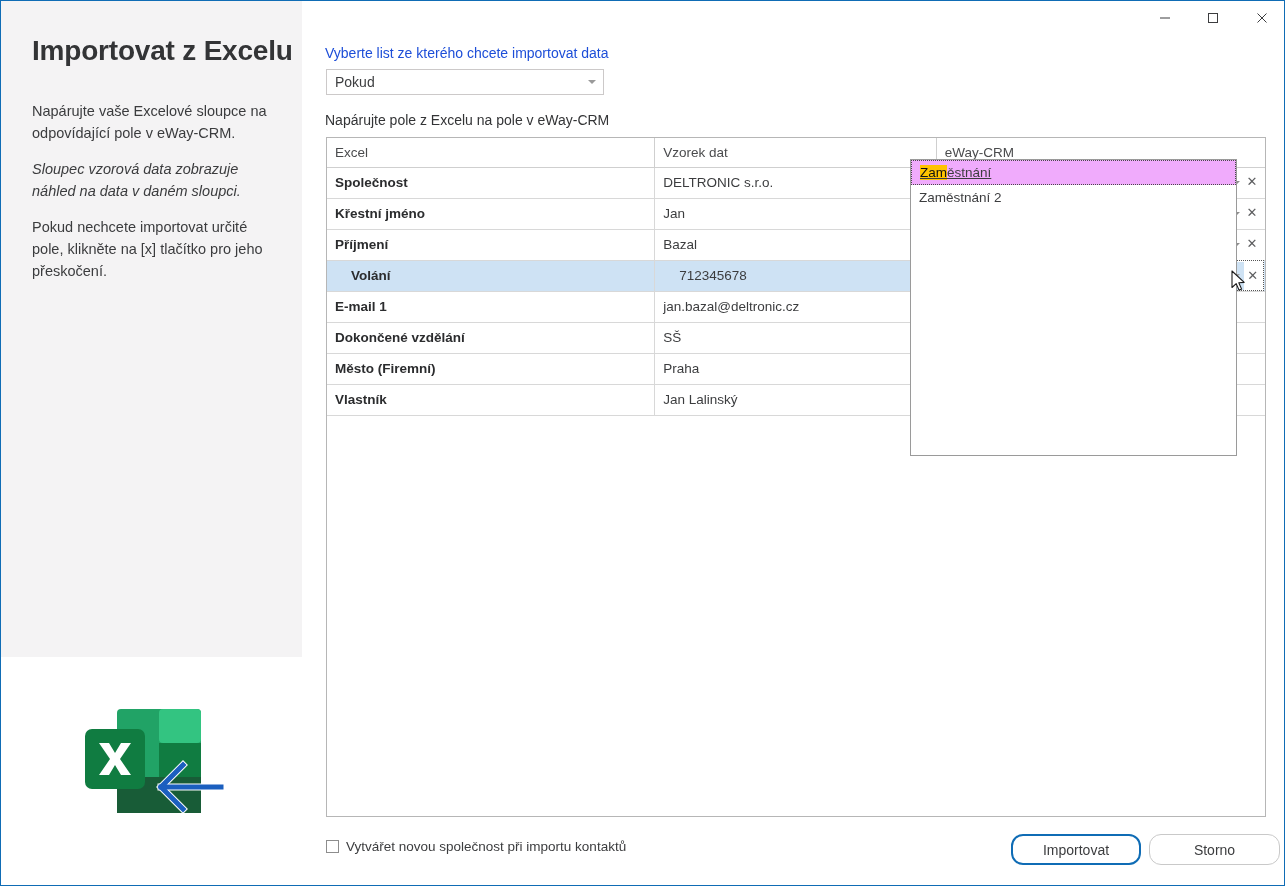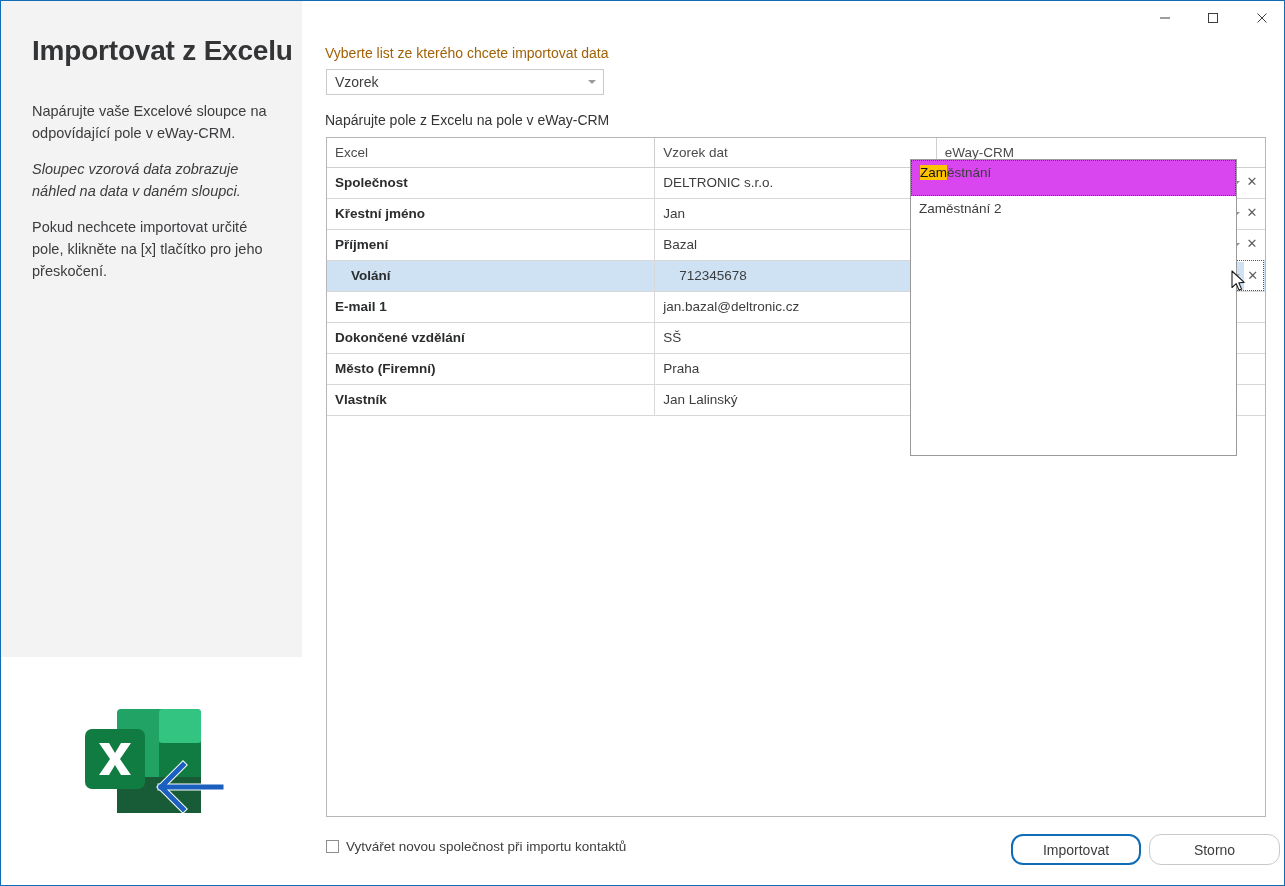--- a/index.html
+++ b/index.html
@@ -72,21 +72,21 @@
   #content {
     position: absolute;
     left: 301px; top: 0;
     width: 982px; height: 884px;
   }
 
   #lbl-sheet {
     position: absolute;
     left: 23px; top: 44px;
     font-size: 14px;
-    color: #a16207;
+    color: #1d4ed8;
     white-space: nowrap;
   }
   #sheet-select {
     position: absolute;
     left: 24px; top: 68px;
     width: 278px; height: 26px;
     border: 1px solid #ccc9c9;
     background: #ffffff;
   }
   #sheet-value {
@@ -221,24 +221,25 @@
     z-index: 40;
   }
   .dd-item {
     height: 26px;
     line-height: 26px;
     padding-left: 8px;
     font-size: 13.5px;
     color: #3c3d3f;
   }
   .dd-item.sel {
-    background: #d946ef;
+    background: #f0abfc;
     border: 1px dotted #4a4a4a;
-    height: 36px;
+    height: 25px;
     line-height: 24px;
+    text-decoration: underline;
   }
 
   
   #cursor {
     position: absolute;
     left: 929px; top: 269px;
     width: 16px; height: 24px;
     z-index: 80;
     pointer-events: none;
   }
@@ -327,21 +328,21 @@
         <path d="M110 64 L88 86 L110 108"></path>
       </g>
     </svg>
   </div>
 
   <div id="content">
 
     <div id="lbl-sheet">Vyberte list ze kterého chcete importovat data</div>
 
     <div id="sheet-select">
-      <span id="sheet-value">Vzorek</span>
+      <span id="sheet-value">Pokud</span>
       <span id="sheet-arrow"></span>
     </div>
 
     <div id="lbl-map">Napárujte pole z Excelu na pole v eWay-CRM</div>
 
     <div id="table-wrap">
       <table id="maptable">
         <colgroup>
             <col class="c1">
             <col class="c2">

